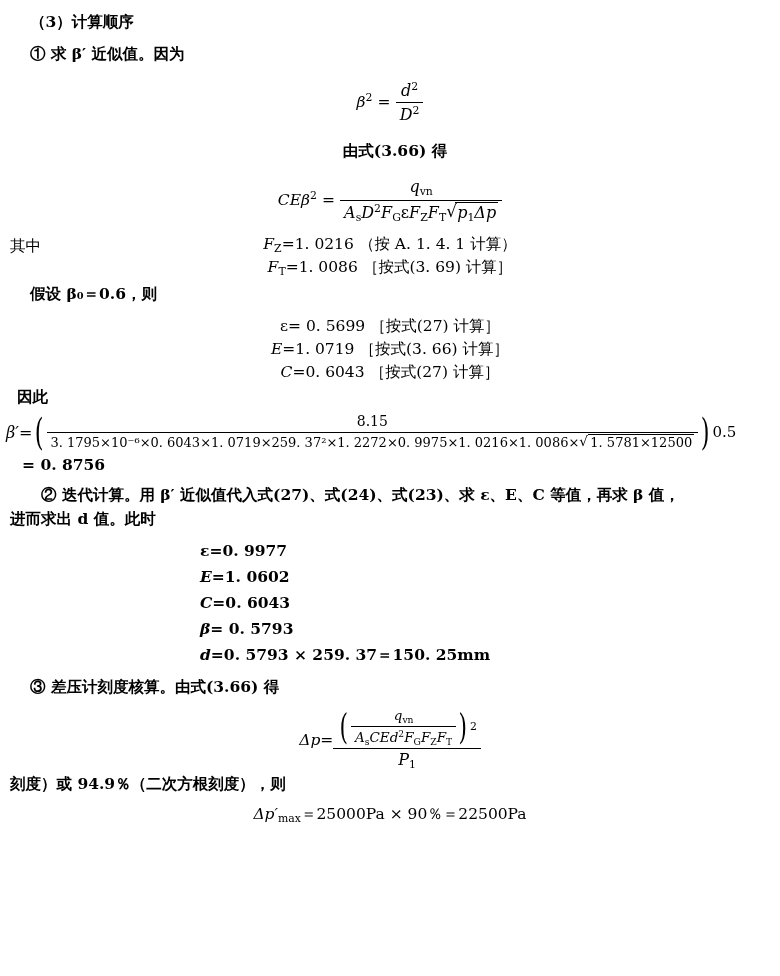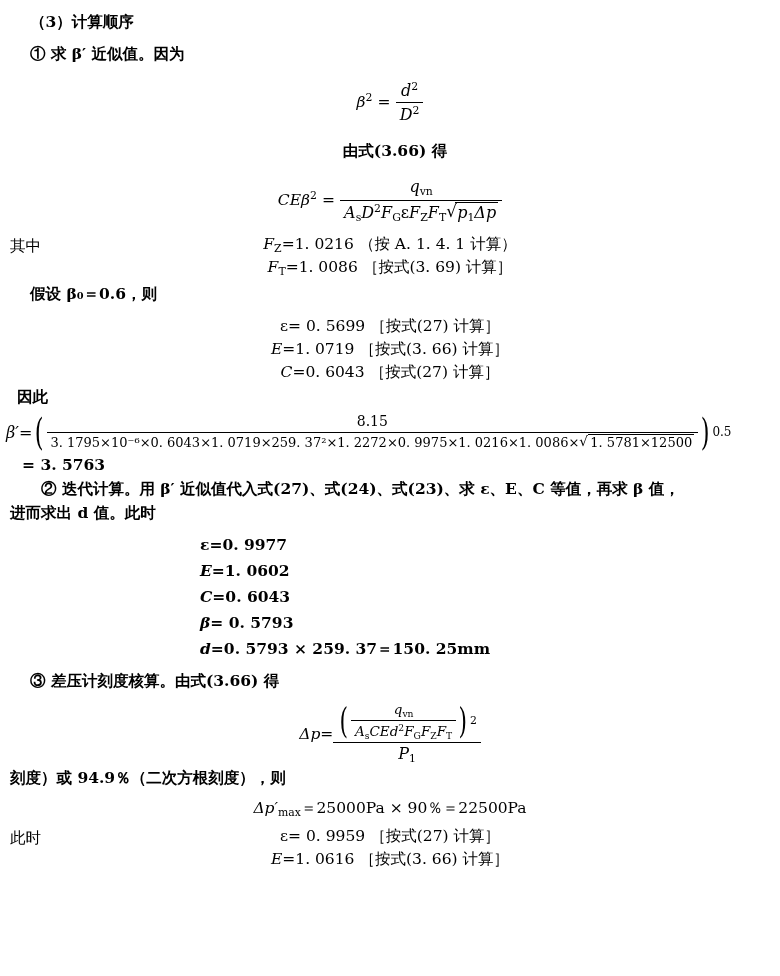--- a/index.html
+++ b/index.html
@@ -161,26 +161,26 @@
 
   <div style="margin-top:4px; padding-left:6px; display:flex; align-items:center; font-size:14px;">
     <span class="math it" style="font-size:16px;">β′</span>
     <span class="math" style="font-size:16px;">=</span>
     <span class="bigparen">(</span>
     <span class="frac" style="font-size:13px;">
       <span class="num" style="font-size:14px;">8.15</span>
       <span class="den nowrap"><span>3. 1795×10⁻⁶×0. 6043×1. 0719×259. 37²×1. 2272×0. 9975×1. 0216×1. 0086×</span><span class="sqrt"><span>1. 5781×12500</span></span></span>
     </span>
     <span class="bigparen">)</span>
-    <span class="sup" style="font-size:12px; vertical-align:0.9em;">0.5</span>
-  </div>
-
-  <div class="line" style="padding-left:22px; margin-top:2px;">=  3. 5763</div>
-
-  <div class="line indent2" style="padding-left:41px;">② 迭代计算。用 β′ 近似值代入式(27)、式(24)、式(23)、求 ε、E、C 等值，再求 β 值，</div>
+    <span class="sup" style="font-size:15px; vertical-align:0.9em;">0.5</span>
+  </div>
+
+  <div class="line" style="padding-left:22px; margin-top:2px;">=  0. 8756</div>
+
+  <div class="line indent2" style="margin-top:6px;padding-left:41px;">② 迭代计算。用 β′ 近似值代入式(27)、式(24)、式(23)、求 ε、E、C 等值，再求 β 值，</div>
   <div class="line indent0">进而求出 d 值。此时</div>
 
   <div style="margin-top:8px; padding-left:200px;">
     <div class="line tight">
       <span class="math">ε</span><span class="math">=</span><span class="math">0. 9977</span>
     </div>
     <div class="line tight">
       <span class="math it">E</span><span class="math">=</span><span class="math">1. 0602</span>
     </div>
     <div class="line tight">
@@ -212,23 +212,14 @@
       <span class="den"><span class="it">P</span><span class="sub">1</span></span>
     </span>
   </div>
 
   <div class="line indent0">刻度）或 94.9％（二次方根刻度），则</div>
 
   <div class="eq-row" style="margin-top:8px;">
     <span class="math it">Δp′</span><span class="sub">max</span><span class="math">＝25000Pa × 90％＝22500Pa</span>
   </div>
 
-  <div class="rel" style="margin-top:4px;">
-    <span class="overlay-label" style="top:2px;">此时</span>
-    <div class="eq-row tight">
-      <span class="math">ε</span><span class="math">=</span><span class="math"> 0. 9959</span>&nbsp;<span class="math">［按式(27) 计算］</span>
-    </div>
-    <div class="eq-row tight">
-      <span class="math it">E</span><span class="math">=</span><span class="math">1. 0616</span>&nbsp;<span class="math">［按式(3. 66) 计算］</span>
-    </div>
-  </div>
 
 </div>
 
 </body></html>

